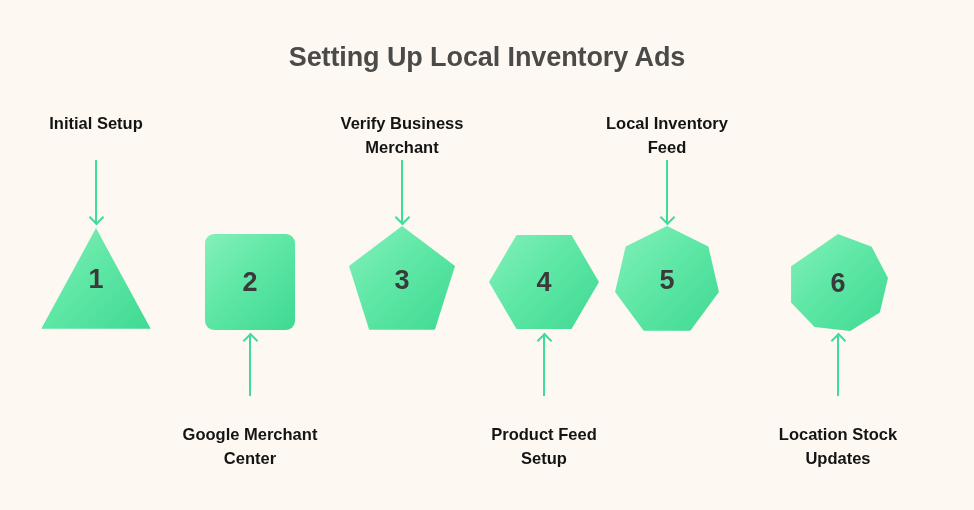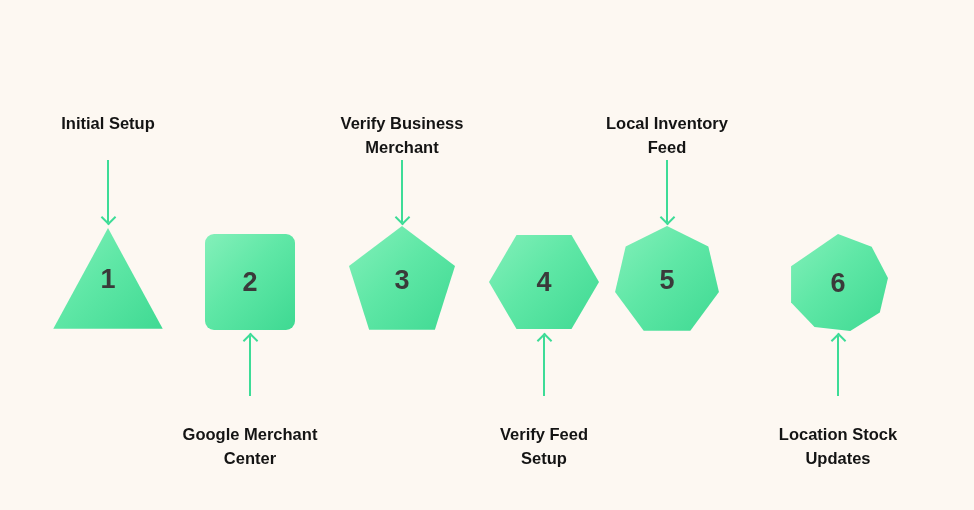--- a/index.html
+++ b/index.html
@@ -133,22 +133,23 @@
   .s3 .shape-wrap { top: 126px; margin-left: -53px; width: 106px; height: 108px; }
   .s4 .shape-wrap { top: 132px; margin-left: -55px; width: 110px; height: 100px; }
   .s5 .shape-wrap { top: 126px; margin-left: -53px; width: 106px; height: 108px; }
   .s6 .shape-wrap { top: 134px; margin-left: -51px; width: 102px; height: 98px;  }
 </style>
 </head>
 <body>
 
 <div id="infographic">
 
-
-  <div class="step up s1" style="left:13px;">
+  <div class="title">Setting Up Local Inventory Ads</div>
+
+  <div class="step up s1" style="left:1px;">
     <div class="label">Initial Setup</div>
     <div class="arrow"></div>
     <div class="shape-wrap">
       <div class="shape-fill sh-triangle"></div>
       <div class="num">1</div>
     </div>
   </div>
 
   <div class="step down s2" style="left:155px;">
     <div class="label">Google Merchant
@@ -164,21 +165,21 @@
     <div class="label">Verify Business
 Merchant</div>
     <div class="arrow"></div>
     <div class="shape-wrap">
       <div class="shape-fill sh-pentagon"></div>
       <div class="num">3</div>
     </div>
   </div>
 
   <div class="step down s4" style="left:449px;">
-    <div class="label">Verify Feed
+    <div class="label">Product Feed
 Setup</div>
     <div class="arrow"></div>
     <div class="shape-wrap">
       <div class="shape-fill sh-hexagon"></div>
       <div class="num">4</div>
     </div>
   </div>
 
   <div class="step up s5" style="left:572px;">
     <div class="label">Local Inventory

